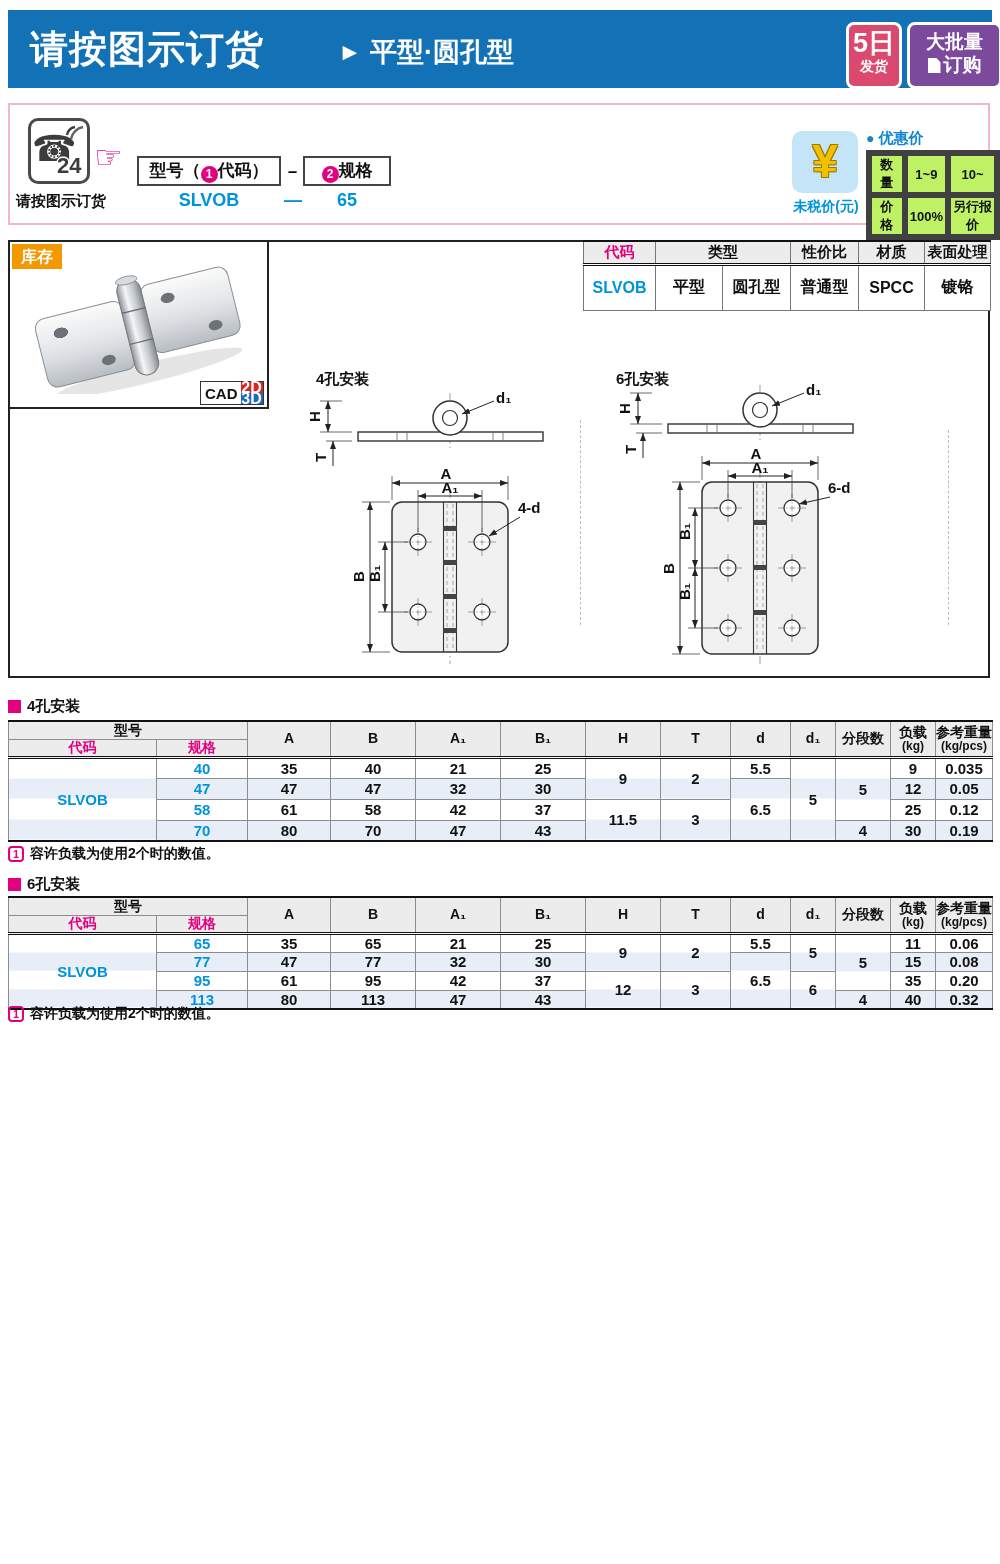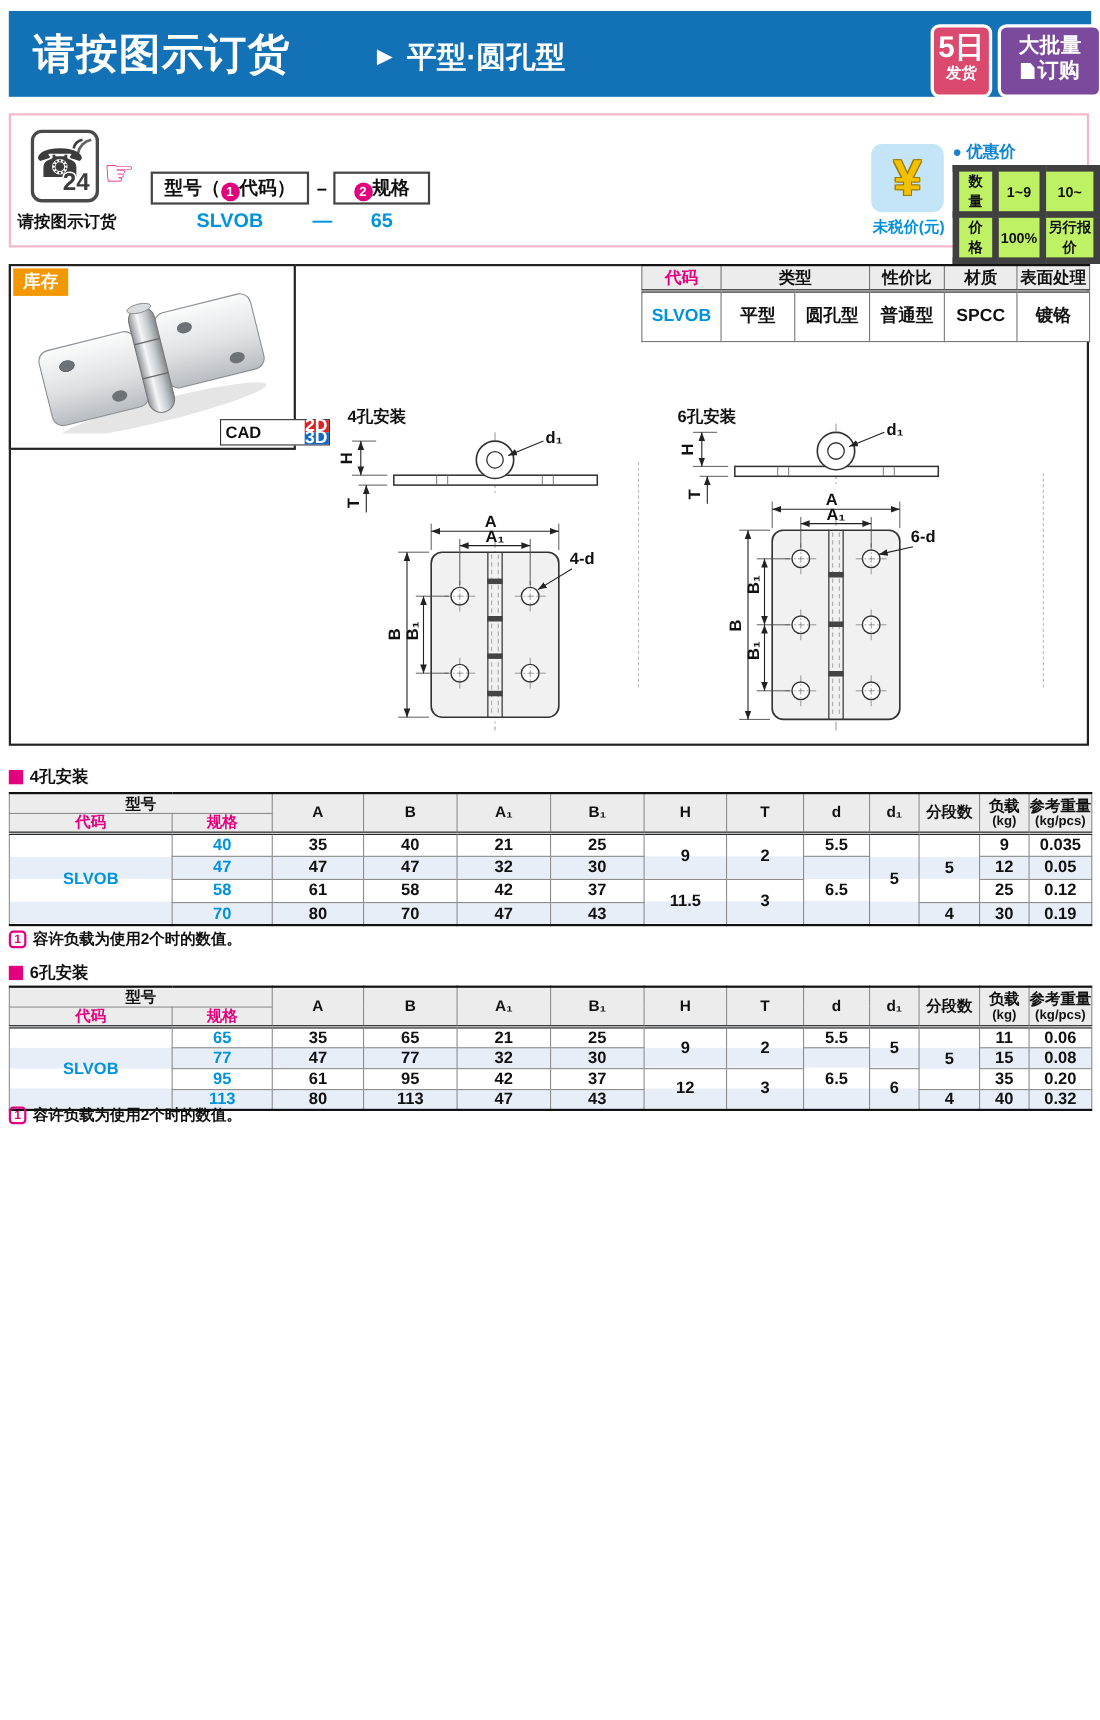--- a/index.html
+++ b/index.html
@@ -41,21 +41,21 @@
   .untaxed { position:absolute; left:780px; top:198px; width:92px; text-align:center; font-size:14px; font-weight:bold; color:#0093dd; }
   .discline { position:absolute; left:866px; top:129px; font-size:15px; font-weight:bold; color:#0f86cf; }
   .discline .dot { color:#1a82c8; font-size:14px; margin-right:4px; }
   table.ptable { position:absolute; left:866px; top:150px; border-collapse:collapse; table-layout:fixed; }
   table.ptable td { border:6px solid #404040; font-size:13px; font-weight:bold; color:#111; text-align:center; height:21px; padding:0 2px; background:#bef264; }
 
   
   .midbox { position:absolute; left:8px; top:240px; width:982px; height:438px; border:2px solid #222; background:#fff; }
   .photobox { position:absolute; left:8px; top:240px; width:261px; height:169px; border:2px solid #222; background:#fff; }
   .stockbadge { position:absolute; left:12px; top:244px; width:50px; height:25px; background:#f39800; color:#fff; font-size:16px; font-weight:bold; text-align:center; line-height:25px; }
-  .cadbadge { position:absolute; left:200px; top:381px; height:24px; border:1px solid #333; background:#fff; display:flex; align-items:center; padding:0 0 0 4px;gap:36px; }
+  .cadbadge { position:absolute; left:200px; top:381px; height:24px; border:1px solid #333; background:#fff; display:flex; align-items:center; padding:0 0 0 4px; }
   .cadbadge .cadtxt { font-size:15px; font-weight:900; color:#111; letter-spacing:0; margin-right:3px; }
   .cadbadge .dd { width:22px; }
   .cadbadge .dd div { font-size:16px; font-weight:bold; color:#fff; text-align:center; line-height:11px; }
   .cadbadge .d2 { background:#dd2222; } .cadbadge .d3 { background:#1868c4; }
   .hingesvg { position:absolute; left:22px; top:262px; }
 
   
   table.stable { position:absolute; left:583px; top:240px; width:407px; border-collapse:collapse; table-layout:fixed; border:1.5px solid #222; border-top:2.5px solid #111; }
   table.stable th { background:#ececec; border:1px solid #777; font-size:15px; font-weight:bold; height:23px; color:#111; }
   table.stable td { border:1px solid #777; border-top:3px double #111; font-size:16px; font-weight:bold; text-align:center; height:46px; color:#111; background:#fff; }

